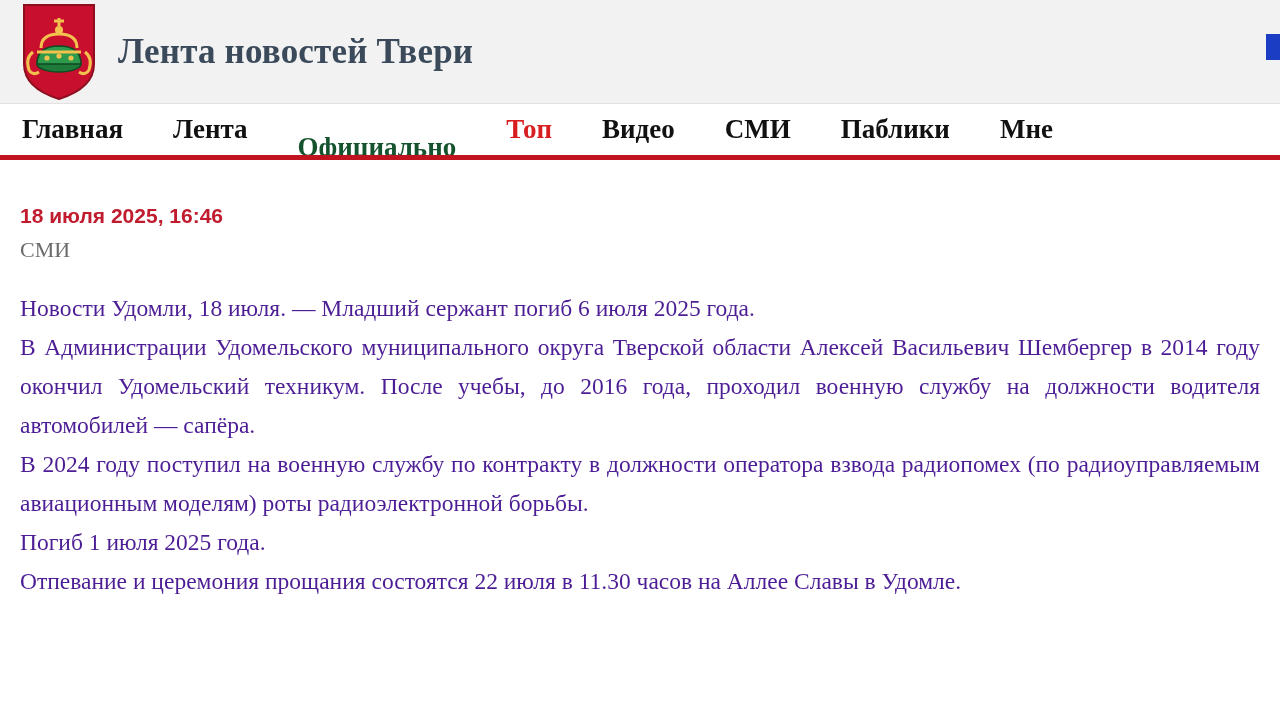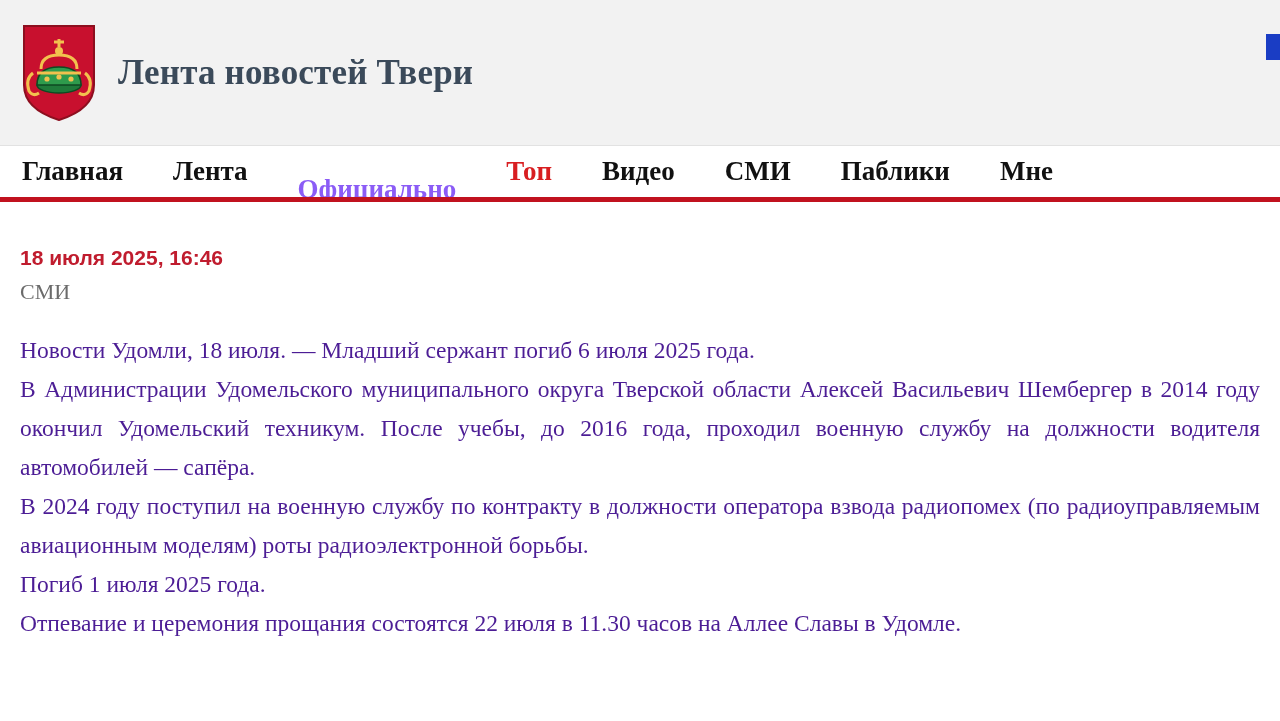--- a/index.html
+++ b/index.html
@@ -7,21 +7,21 @@
     margin: 0; padding: 0;
     width: 1280px; height: 721px;
     background: #ffffff;
     overflow: hidden;
     font-family: "Liberation Serif", serif;
   }
 
   
   .site-header {
     position: relative;
-    height: 146px;
+    height: 104px;
     background: #f2f2f2;
     border-bottom: 1px solid #e2e2e2;
     display: flex;
     align-items: center;
   }
   .logo-wrap {
     width: 118px;
     height: 118px;
     display: flex;
     align-items: center;
@@ -65,21 +65,21 @@
   .nav-item {
     font-family: "Liberation Serif", serif;
     font-weight: bold;
     font-size: 27px;
     color: #111111;
     margin-right: 50px;
     text-decoration: none;
     cursor: pointer;
   }
   .nav-item:last-child { margin-right: 17px; }
-  .nav-item.accent-blue { color: #8b5cf6; margin-top: 36px; }
+  .nav-item.accent-blue { color: #14532d; margin-top: 36px; }
   .nav-item.accent-red { color: #d81e21; }
 
   
   .article {
     padding: 44px 20px 0 20px;
   }
   .article-title {
     font-family: "Liberation Serif", serif;
     font-weight: bold;
     font-size: 32.5px;

